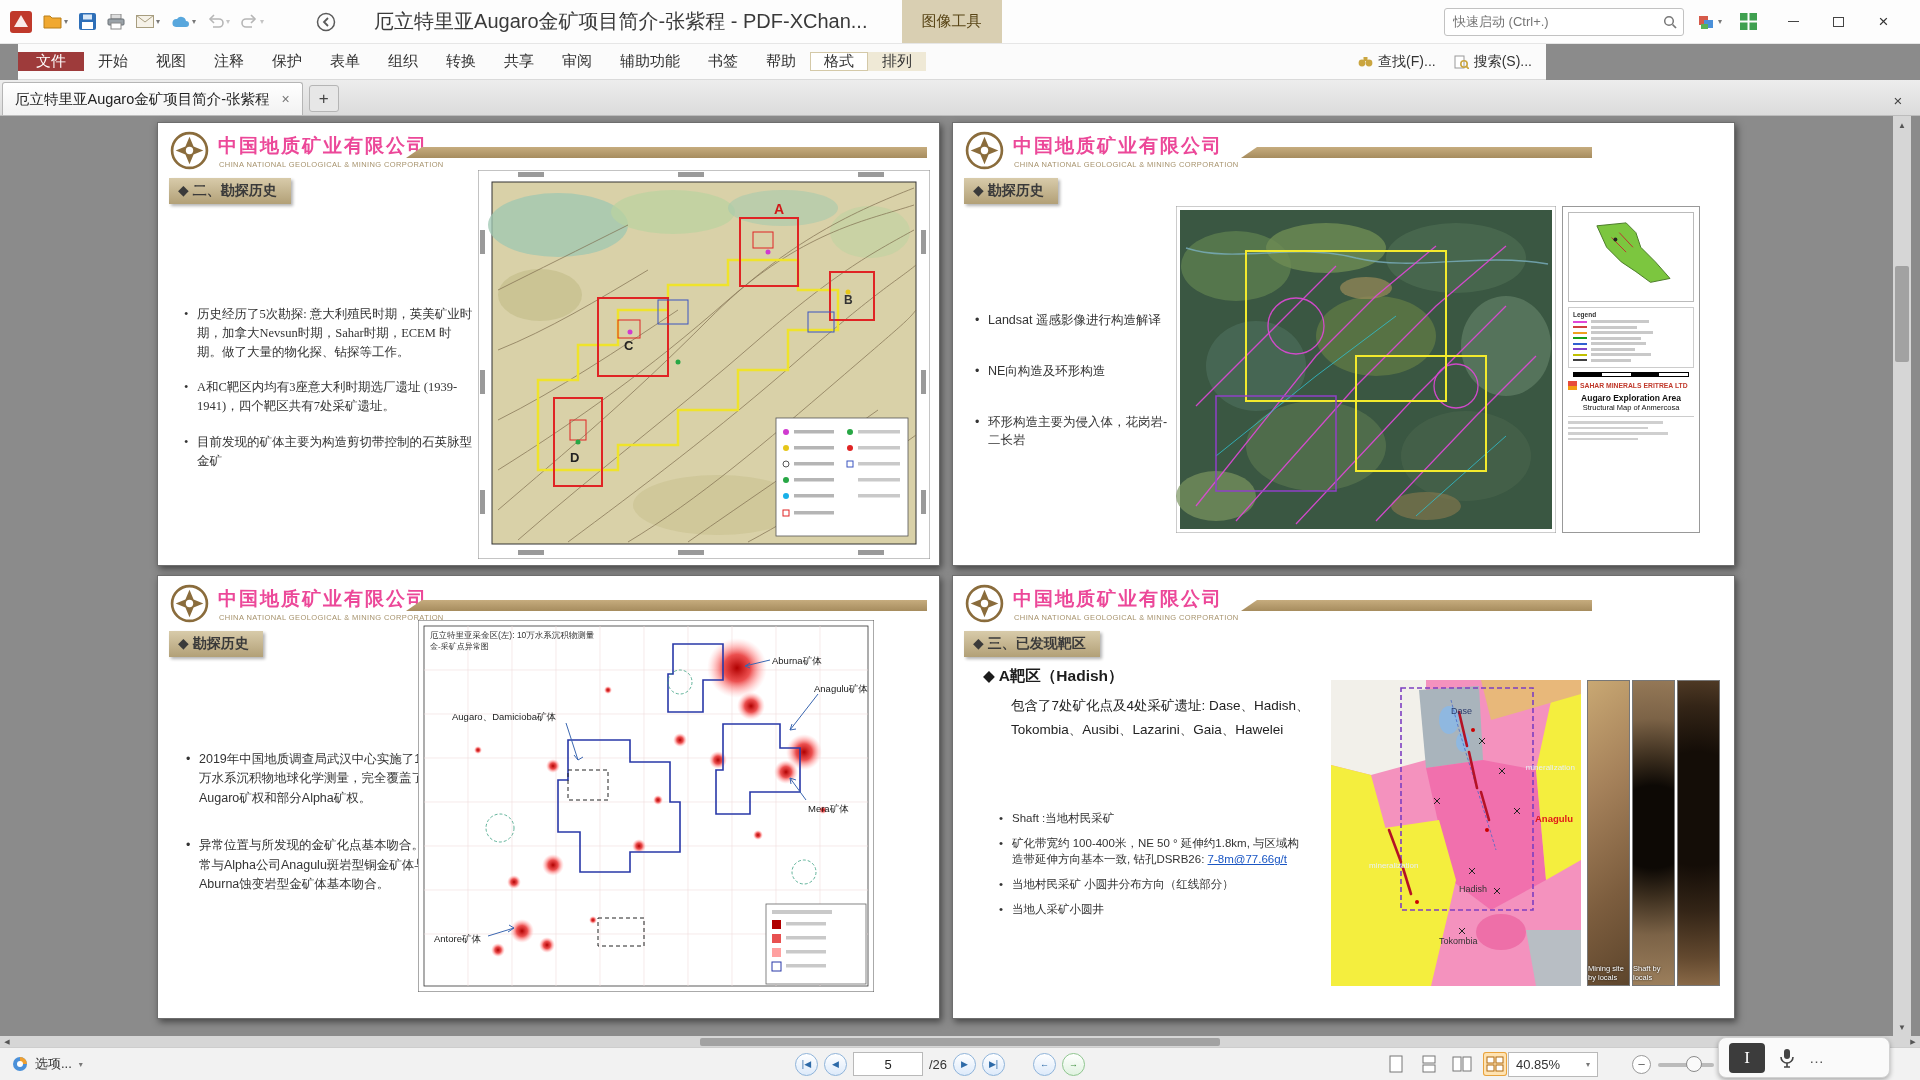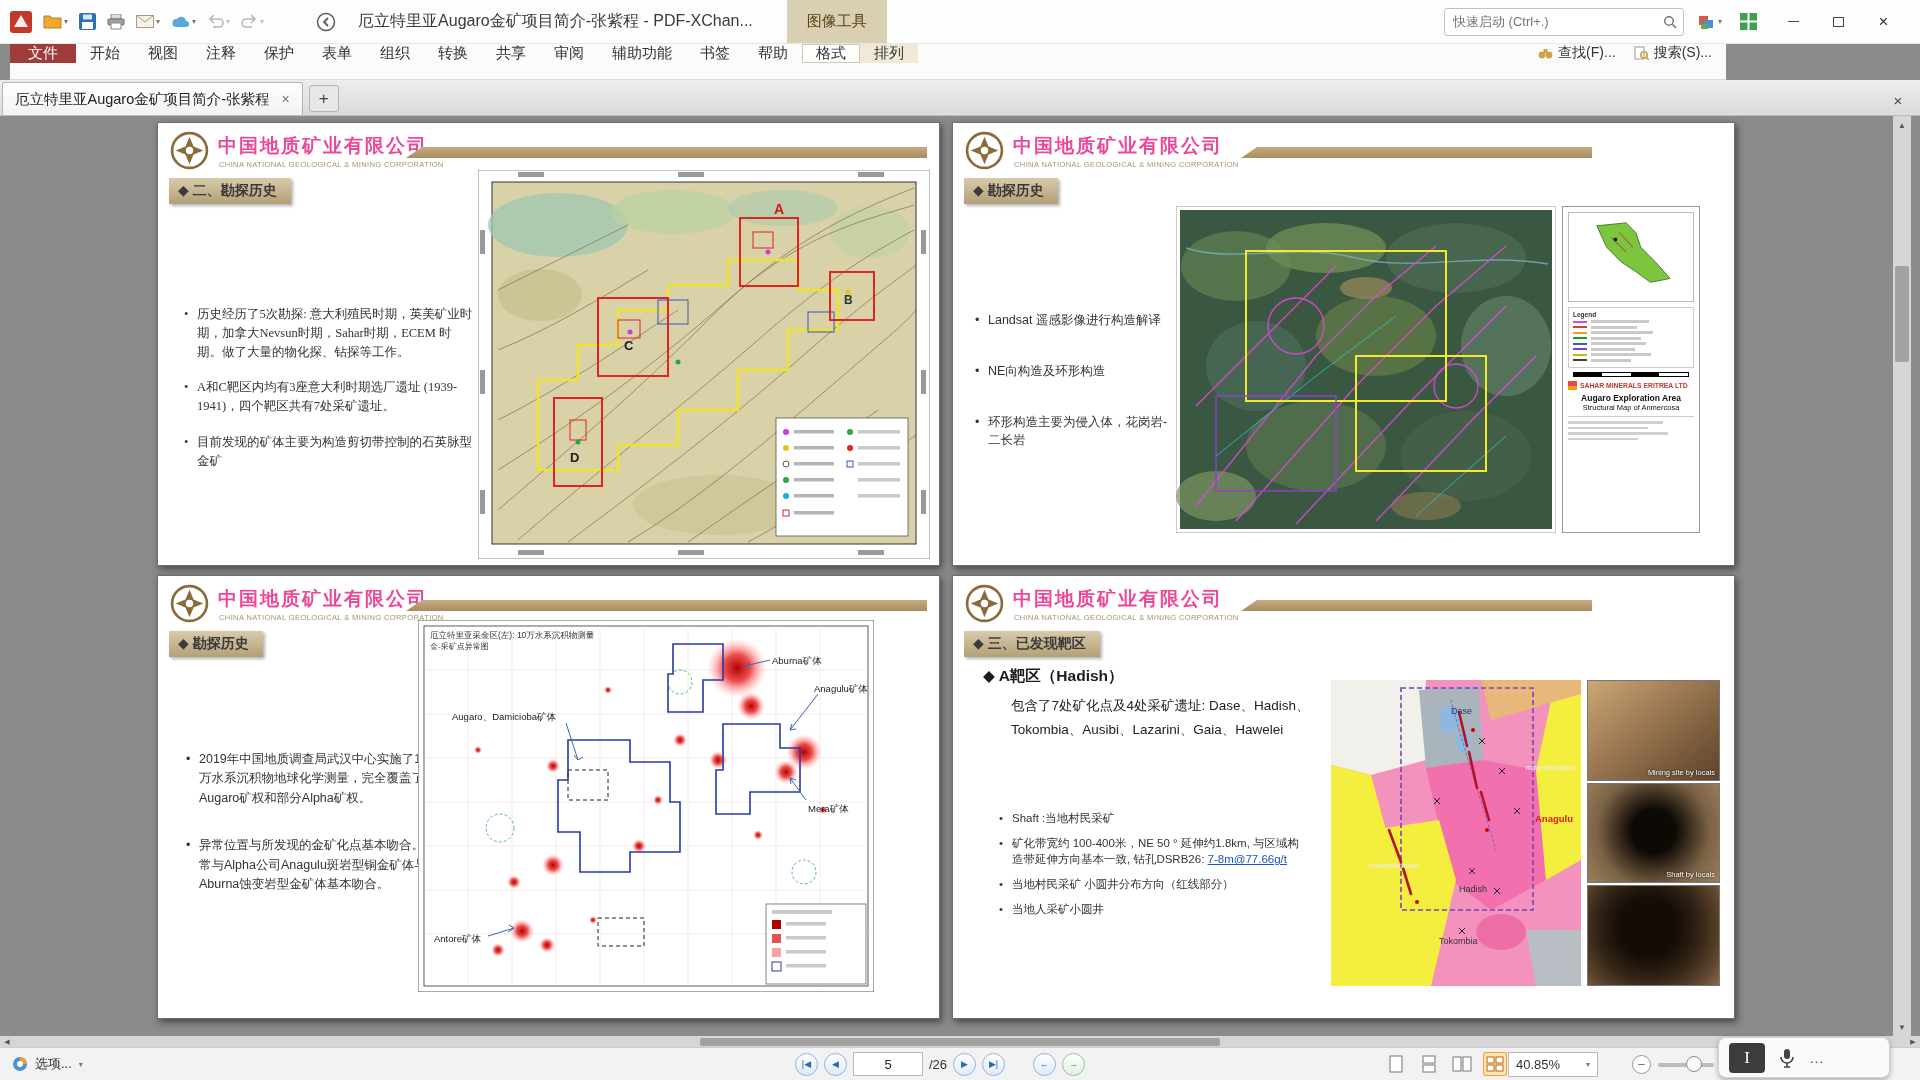--- a/index.html
+++ b/index.html
@@ -7,34 +7,34 @@
   body {overflow:hidden;font-family:"Liberation Sans","DejaVu Sans",sans-serif;background:#8b8b8b;position:relative;}
   svg {display:block;}
 
   
   .titlebar {position:absolute;left:0;top:0;width:1920px;height:44px;background:#fdfdfd;border-bottom:1px solid #e6e6e6;display:flex;align-items:center;}
   .qat {display:flex;align-items:center;gap:3px;padding-left:6px;}
   .qbtn {height:30px;padding:0 4px;display:flex;align-items:center;gap:2px;border-radius:3px;}
   .caret {font-size:8px;color:#777;}
   .dim {opacity:.42;}
   .qsep {width:38px;}
-  .win-title {margin-left:18px;font-size:16px;color:#3a3a3a;white-space:nowrap;}
+  .win-title {margin-left:34px;font-size:20px;color:#3a3a3a;white-space:nowrap;}
   .ctx-group {margin-left:34px;align-self:stretch;display:flex;align-items:center;padding:0 20px;background:#d9cfb2;color:#594516;font-size:15px;}
   .tb-right {margin-left:auto;display:flex;align-items:center;gap:10px;padding-right:14px;}
   .searchbox {width:240px;height:28px;border:1px solid #c2c2c2;border-radius:3px;background:#fff;display:flex;align-items:center;}
   .searchbox input {flex:1;border:0;outline:0;padding:0 8px;font-size:13px;color:#666;font-family:inherit;background:transparent;}
   .searchbox .magwrap {padding-right:6px;}
   .winbtns {display:flex;}
   .winbtn {width:45px;height:44px;display:flex;align-items:center;justify-content:center;color:#333;}
   .minbar {width:11px;border-top:1.6px solid #444;}
   .maxbox {width:11px;height:10px;border:1.6px solid #444;}
   .closex {font-size:17px;}
 
   
-  .ribbon {position:absolute;left:10px;top:44px;width:1716px;height:36px;background:#fbfbfb;border-bottom:1px solid #dadada;display:flex;align-items:flex-start;}
+  .ribbon {position:absolute;left:18px;top:44px;width:1528px;height:36px;background:#fbfbfb;border-bottom:1px solid #dadada;display:flex;align-items:center;}
   .file-btn {width:66px;background:#9e3b3b;color:#fff;font-size:15px;display:flex;align-items:center;justify-content:center;}
   .rtab {padding:0 14px;font-size:15px;color:#333;display:flex;align-items:center;white-space:nowrap;}
   .ctx-tabs {display:flex;background:#efe9d6;}
   .ctx-tabs .rtab.active {background:#fff;box-shadow:inset 0 0 0 1px #d4c9a8;}
   .ribbon-right {margin-left:auto;display:flex;align-items:center;gap:18px;padding-right:14px;}
   .rlink {display:flex;align-items:center;gap:5px;font-size:14px;color:#333;white-space:nowrap;}
 
   
   .tabbar {position:absolute;left:0;top:80px;width:1920px;height:36px;background:linear-gradient(#ededed,#dbdbdb);border-bottom:1px solid #bcbcbc;display:flex;align-items:flex-end;}
   .doctab {height:33px;margin-left:2px;display:flex;align-items:center;gap:12px;padding:0 12px;background:linear-gradient(#ffffff,#f2f2f2);border:1px solid #b5b5b5;border-bottom:0;border-radius:3px 3px 0 0;font-size:14.5px;color:#222;white-space:nowrap;}
@@ -83,21 +83,21 @@
 
   #s3 .s-bullets{left:26px;top:174px;width:258px;font-size:12.5px;line-height:1.55;}
   #s3 .s-bullets li{margin-bottom:28px;}
   #s3 .mapbox{left:260px;top:44px;width:516px;height:372px;}
 
   #s4 .subhead{position:absolute;left:30px;top:90px;font-size:15.5px;font-weight:bold;color:#1c1c1c;}
   #s4 .intro{position:absolute;left:58px;top:118px;width:348px;font-size:13.5px;line-height:1.75;color:#222;}
   #s4 .s-bullets{left:44px;top:234px;width:312px;font-size:11.5px;line-height:1.45;}
   #s4 .s-bullets li{margin-bottom:8px;}
   #s4 .mapbox{left:378px;top:104px;width:250px;height:306px;}
-  .photos{position:absolute;left:634px;top:104px;width:133px;height:306px;display:flex;flex-direction:column;gap:2px;}
+  .photos{position:absolute;left:634px;top:104px;width:133px;height:306px;display:flex;flex-direction:row;gap:2px;}
   .photo{flex:1;position:relative;border:1px solid #777;}
   .ph1{background:linear-gradient(140deg,#c9a873 0%,#a5815a 35%,#7c5d3e 70%,#5d452c 100%);}
   .ph2{background:radial-gradient(circle at 50% 48%,#0d0905 0 26%,#3d2f1f 44%,#7c6347 68%,#9c7f5c 100%);}
   .ph3{background:radial-gradient(circle at 46% 42%,#140d07 0 32%,#342517 58%,#63492f 84%,#8a6a48 100%);}
   .ph-cap{position:absolute;right:4px;bottom:3px;font-size:7.5px;color:#fff;text-shadow:0 0 2px #000;}
 
   
   .vscroll {position:absolute;right:9px;top:0;width:18px;height:920px;background:#d6d6d6;}
   .vs-btn {width:18px;height:18px;display:flex;align-items:center;justify-content:center;font-size:8px;color:#555;}
   .vs-down {position:absolute;bottom:0;left:0;}

